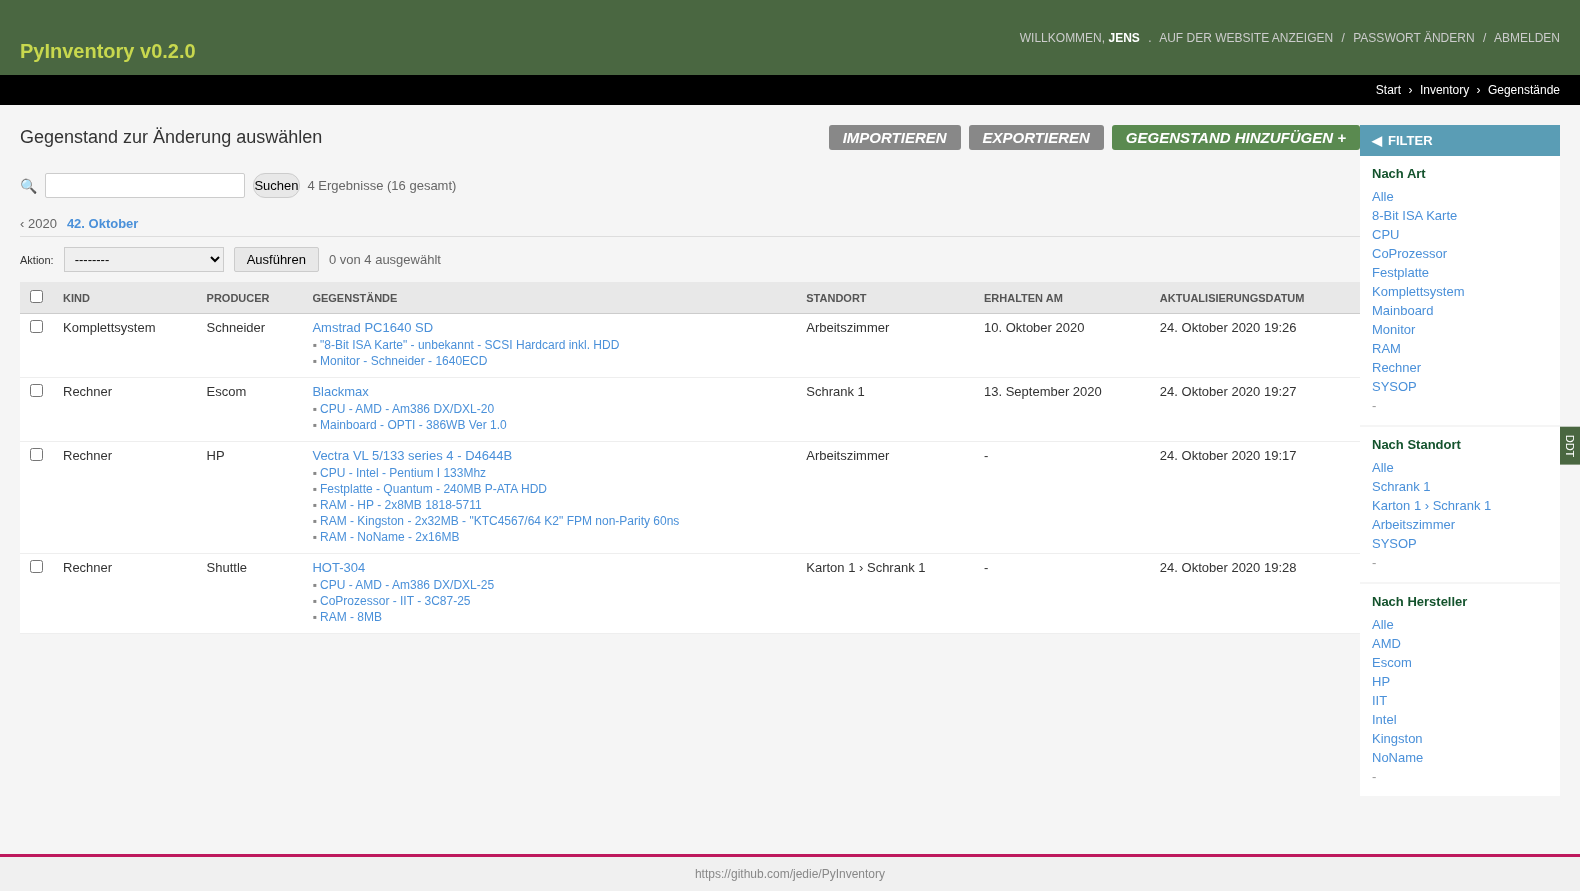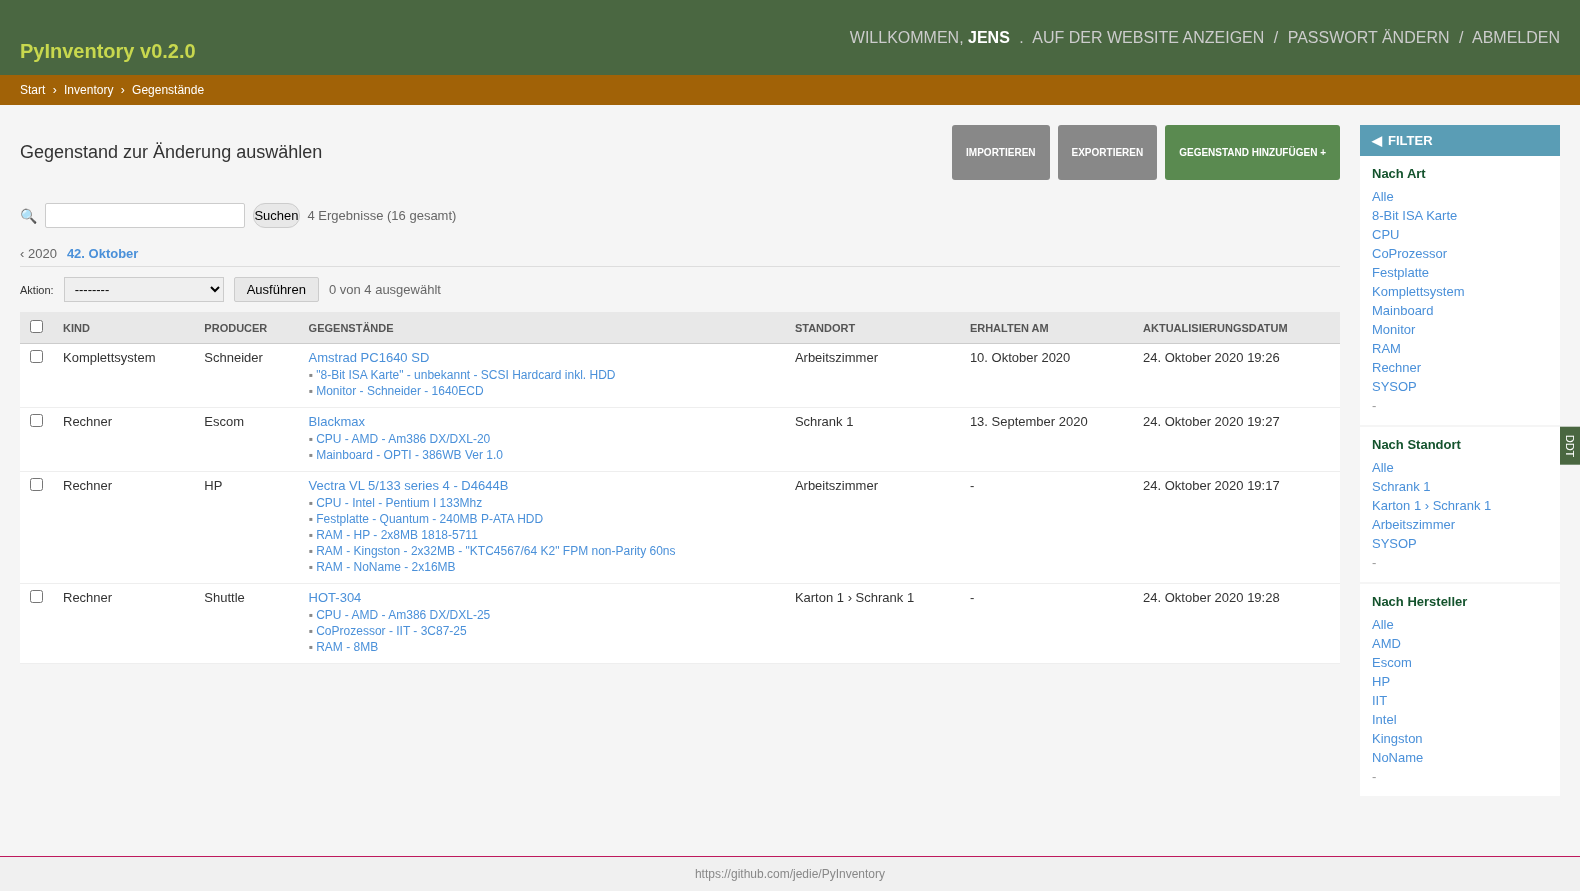--- a/index.html
+++ b/index.html
@@ -14,38 +14,39 @@
       align-items: center;
     }
     .header-title {
       color: #c8d84e;
       font-size: 20px;
       font-weight: bold;
       margin-top: 28px;
     }
     .header-nav {
       color: #ccc;
-      font-size: 16px;
+      font-size: 12px;
     }
     .header-nav a, .header-nav span {
       color: #ccc;
       text-decoration: none;
     }
     .header-nav strong {
       color: #fff;
       font-weight: bold;
     }
     .header-nav .sep { margin: 0 5px; }
 
     
     .breadcrumb {
-      background: #a16207;
+      background: #000000;
       padding: 8px 20px;
       font-size: 12px;
       color: #fff;
+      text-align: right;
     }
     .breadcrumb a { color: #fff; text-decoration: none; }
     .breadcrumb .sep { margin: 0 4px; }
 
     
     .side-tab {
       position: fixed;
       right: 0;
       top: 50%;
       transform: translateY(-50%);
@@ -55,21 +56,20 @@
       padding: 8px 4px;
       font-size: 11px;
       cursor: pointer;
       z-index: 100;
     }
 
     
     .main-container {
       display: flex;
       padding: 20px;
-      gap: 20px;
     }
 
     .content-area {
       flex: 1;
     }
 
     
     .page-header {
       display: flex;
       justify-content: space-between;
@@ -79,27 +79,28 @@
     .page-title {
       font-size: 18px;
       font-weight: normal;
       color: #333;
     }
     .action-buttons {
       display: flex;
       gap: 8px;
     }
     .btn {
-      padding: 22px 14px;
+      padding: 4px 14px;
       border: none;
       border-radius: 3px;
       cursor: pointer;
-      font-size: 10px;
+      font-size: 15px;
       font-weight: bold;
       text-transform: uppercase;
+      font-style: italic;
     }
     .btn-gray {
       background: #888;
       color: white;
     }
     .btn-green {
       background: #5a8a50;
       color: white;
     }
 
@@ -248,21 +249,21 @@
     }
     .filter-more { color: #999; font-size: 12px; padding-top: 2px; }
 
     
     .page-footer {
       text-align: center;
       padding: 10px;
       color: #888;
       font-size: 12px;
       background: #f0f0f0;
-      border-top: 1px solid #be185d;
+      border-top: 3px solid #be185d;
       position: fixed;
       bottom: 0;
       width: 100%;
     }
 
     input[type="checkbox"] { cursor: pointer; }
   </style>
 </head>
 <body>
 

